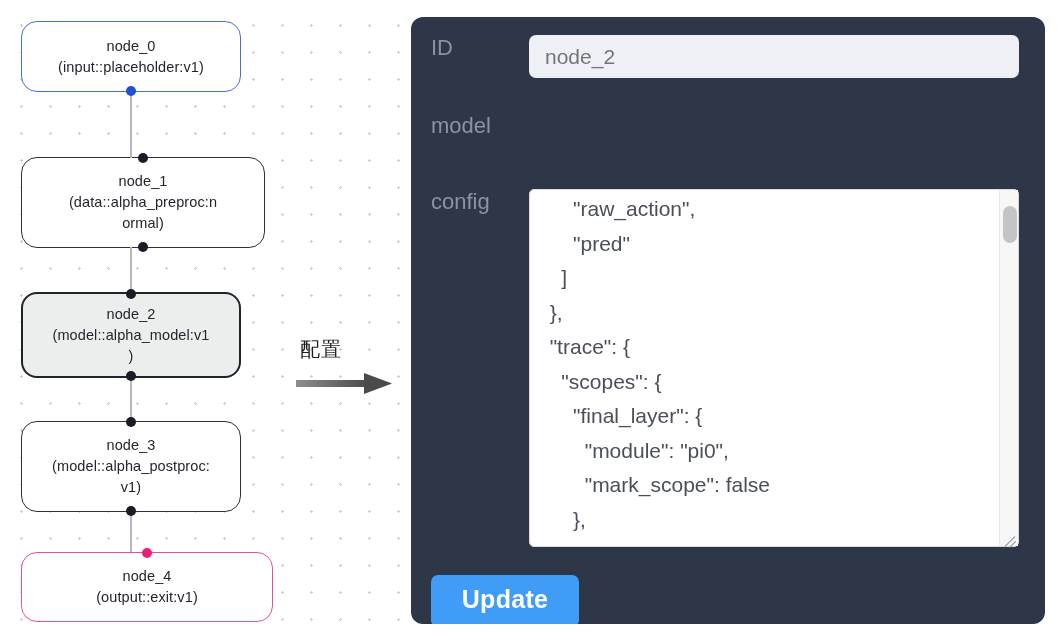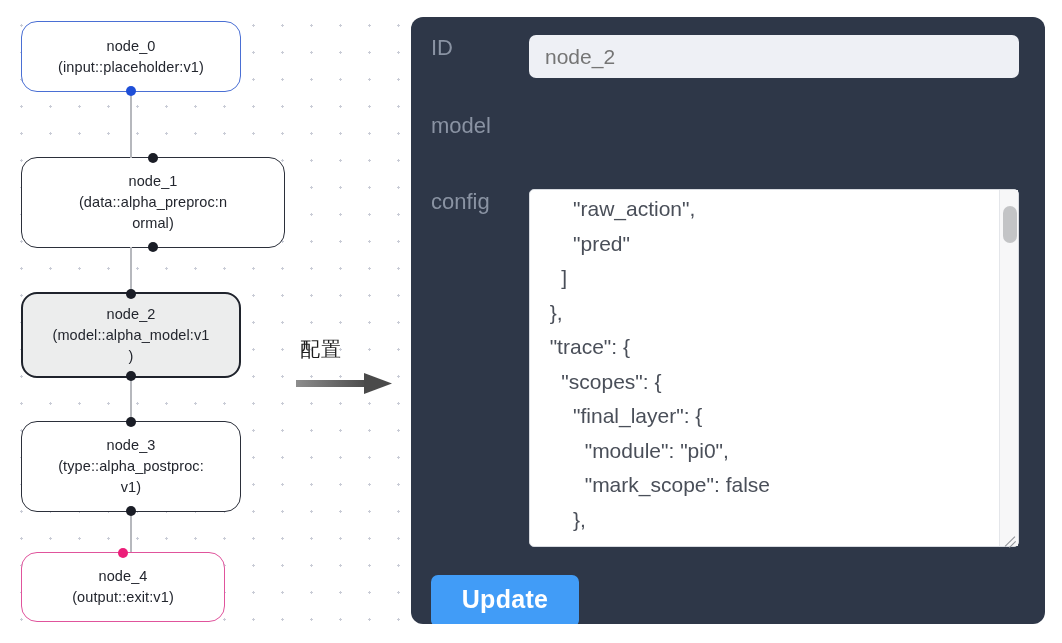--- a/index.html
+++ b/index.html
@@ -252,45 +252,45 @@
     <div class="edge" style="top:247px; height:46px;"></div>
     <div class="edge" style="top:378px; height:42px;"></div>
     <div class="edge" style="top:512px; height:40px;"></div>
 
     <div class="node is-input" style="left:21px; top:21px; width:220px; height:71px;">
       <span class="node-text">node_0
 (input::placeholder:v1)</span>
       <span class="handle h-bottom blue"></span>
     </div>
 
-    <div class="node" style="left:21px; top:157px; width:264px; height:91px;">
+    <div class="node" style="left:21px; top:157px; width:244px; height:91px;">
       <span class="node-text">node_1
 (data::alpha_preproc:n
 ormal)</span>
       <span class="handle h-top"></span>
       <span class="handle h-bottom"></span>
     </div>
 
     <div class="node is-selected" style="left:21px; top:292px; width:220px; height:86px;">
       <span class="node-text">node_2
 (model::alpha_model:v1
 )</span>
       <span class="handle h-top"></span>
       <span class="handle h-bottom"></span>
     </div>
 
     <div class="node" style="left:21px; top:421px; width:220px; height:91px;">
       <span class="node-text">node_3
-(type::alpha_postproc:
+(model::alpha_postproc:
 v1)</span>
       <span class="handle h-top"></span>
       <span class="handle h-bottom"></span>
     </div>
 
-    <div class="node is-output" style="left:21px; top:552px; width:204px; height:70px;">
+    <div class="node is-output" style="left:21px; top:552px; width:252px; height:70px;">
       <span class="node-text">node_4
 (output::exit:v1)</span>
       <span class="handle h-top pink"></span>
     </div>
   </div>
 
   <div id="annotation">
     <div class="ann-label">配置</div>
     <svg class="ann-arrow" viewBox="0 0 100 26" xmlns="http://www.w3.org/2000/svg">
       <defs>

